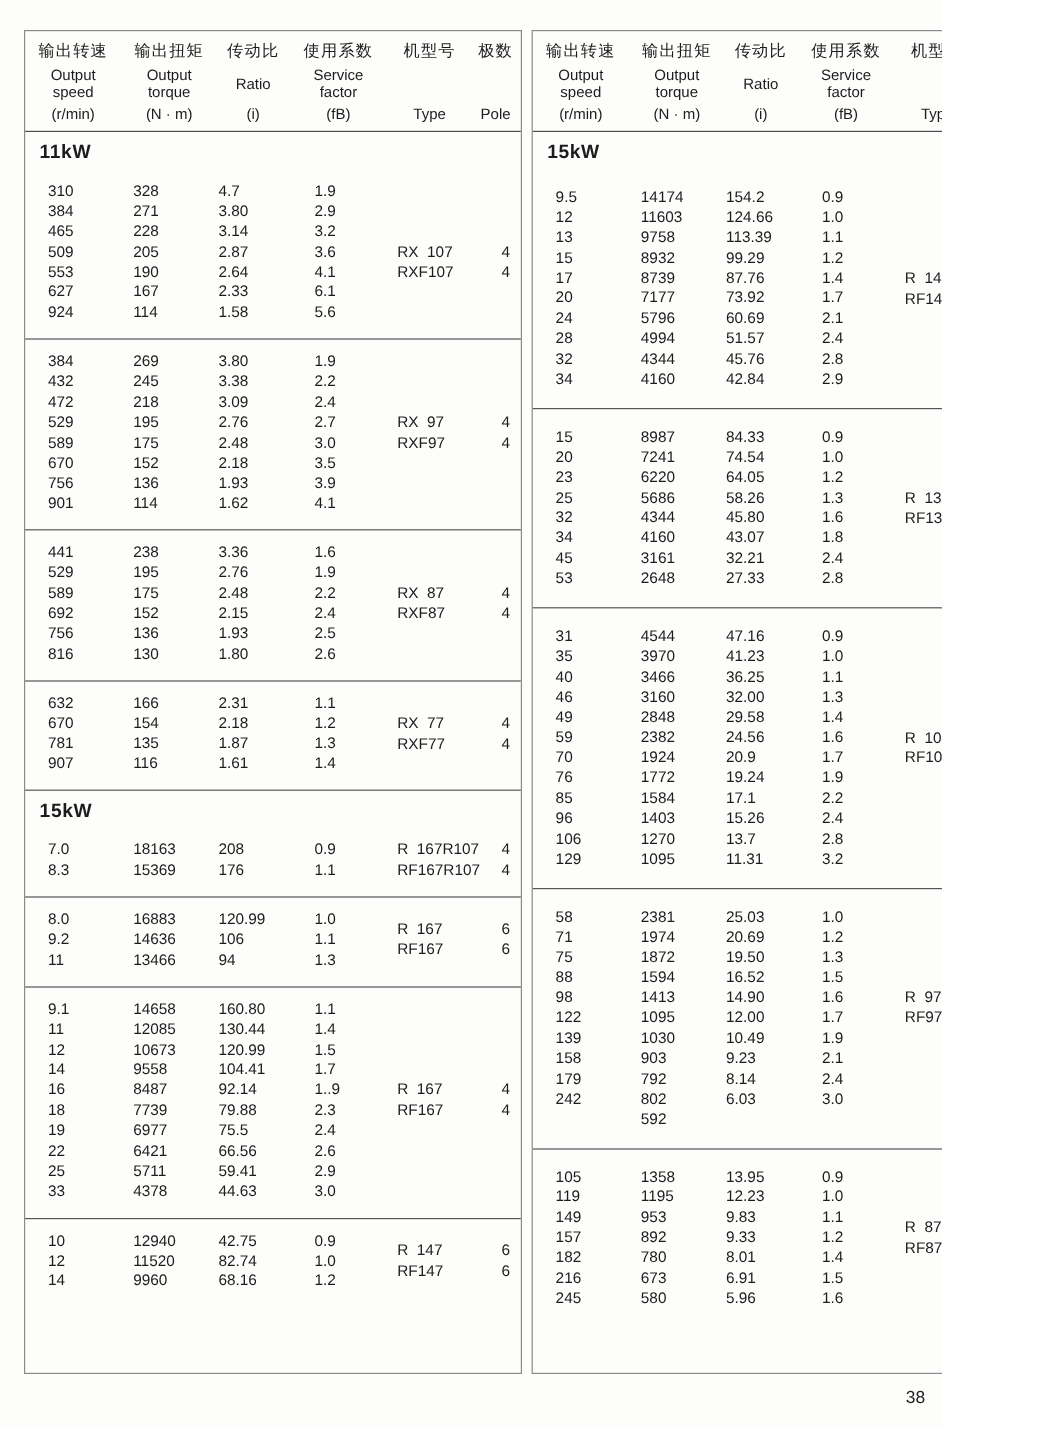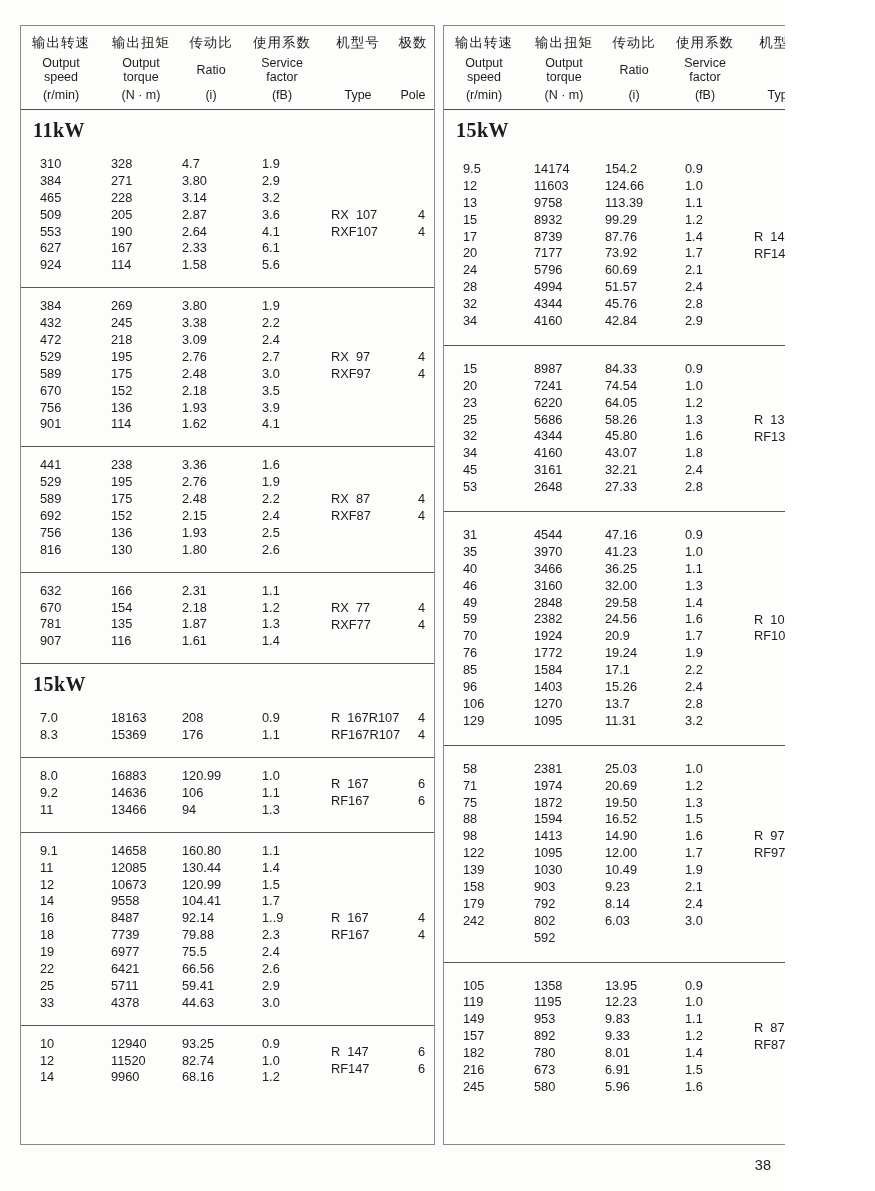--- a/index.html
+++ b/index.html
@@ -18,21 +18,21 @@
   .tbl-header {
     display:grid; grid-template-columns:80px 80px 60px 82px 70px 40px;
     height:84px; padding:8px 0 7px; border-bottom:1px solid #4e4e4e;
     flex:0 0 auto;
   }
   .hcell { display:flex; flex-direction:column; justify-content:space-between; align-items:center; text-align:center; }
   .h-zh  { font-size:13.5px; letter-spacing:1px; white-space:nowrap; }
   .h-en  { font-size:12.5px; line-height:1.12; white-space:pre-line; min-height:1px; }
   .h-unit{ font-size:12.5px; white-space:pre; }
 
-  .sec-title { padding:9px 0 4px 12px; font-size:20px; font-weight:700; letter-spacing:0.5px; flex:0 0 auto;font-family:Liberation Serif, serif; }
+  .sec-title { padding:9px 0 4px 12px; font-size:16px; font-weight:700; letter-spacing:0.5px; flex:0 0 auto; }
 
   .block { position:relative; padding:10px 0 13px; border-bottom:1px solid #565656; flex:0 0 auto; }
   .col-right .block { padding:15px 0 15px; }
   .block:last-child { border-bottom:none; flex:1 1 auto; }
 
   .rows { position:relative; }
   .row  {
     display:grid; grid-template-columns:71px 71px 80px 52px;
     padding-left:19px; height:16.9px; line-height:16.9px;
     font-size:12.8px; white-space:pre;
@@ -168,21 +168,21 @@
           <div class="row"><span class="cell">19</span><span class="cell">6977</span><span class="cell">75.5</span><span class="cell">2.4</span></div>
           <div class="row"><span class="cell">22</span><span class="cell">6421</span><span class="cell">66.56</span><span class="cell">2.6</span></div>
           <div class="row"><span class="cell">25</span><span class="cell">5711</span><span class="cell">59.41</span><span class="cell">2.9</span></div>
           <div class="row"><span class="cell">33</span><span class="cell">4378</span><span class="cell">44.63</span><span class="cell">3.0</span></div>
           <div class="type-line" style="top: 67.6px;"><span class="tname">R  167</span><span class="tpole">4</span></div>
           <div class="type-line" style="top: 84.5px;"><span class="tname">RF167</span><span class="tpole">4</span></div>
         </div>
       </div>
       <div class="block">
         <div class="rows">
-          <div class="row"><span class="cell">10</span><span class="cell">12940</span><span class="cell">93.25</span><span class="cell">0.9</span></div>
+          <div class="row"><span class="cell">10</span><span class="cell">12940</span><span class="cell">42.75</span><span class="cell">0.9</span></div>
           <div class="row"><span class="cell">12</span><span class="cell">11520</span><span class="cell">82.74</span><span class="cell">1.0</span></div>
           <div class="row"><span class="cell">14</span><span class="cell">9960</span><span class="cell">68.16</span><span class="cell">1.2</span></div>
           <div class="type-line" style="top: 8.45px;"><span class="tname">R  147</span><span class="tpole">6</span></div>
           <div class="type-line" style="top: 25.35px;"><span class="tname">RF147</span><span class="tpole">6</span></div>
         </div>
       </div>
     </div>
   <div class="col-box col-right">
       <div class="tbl-header">
         <div class="hcell">

